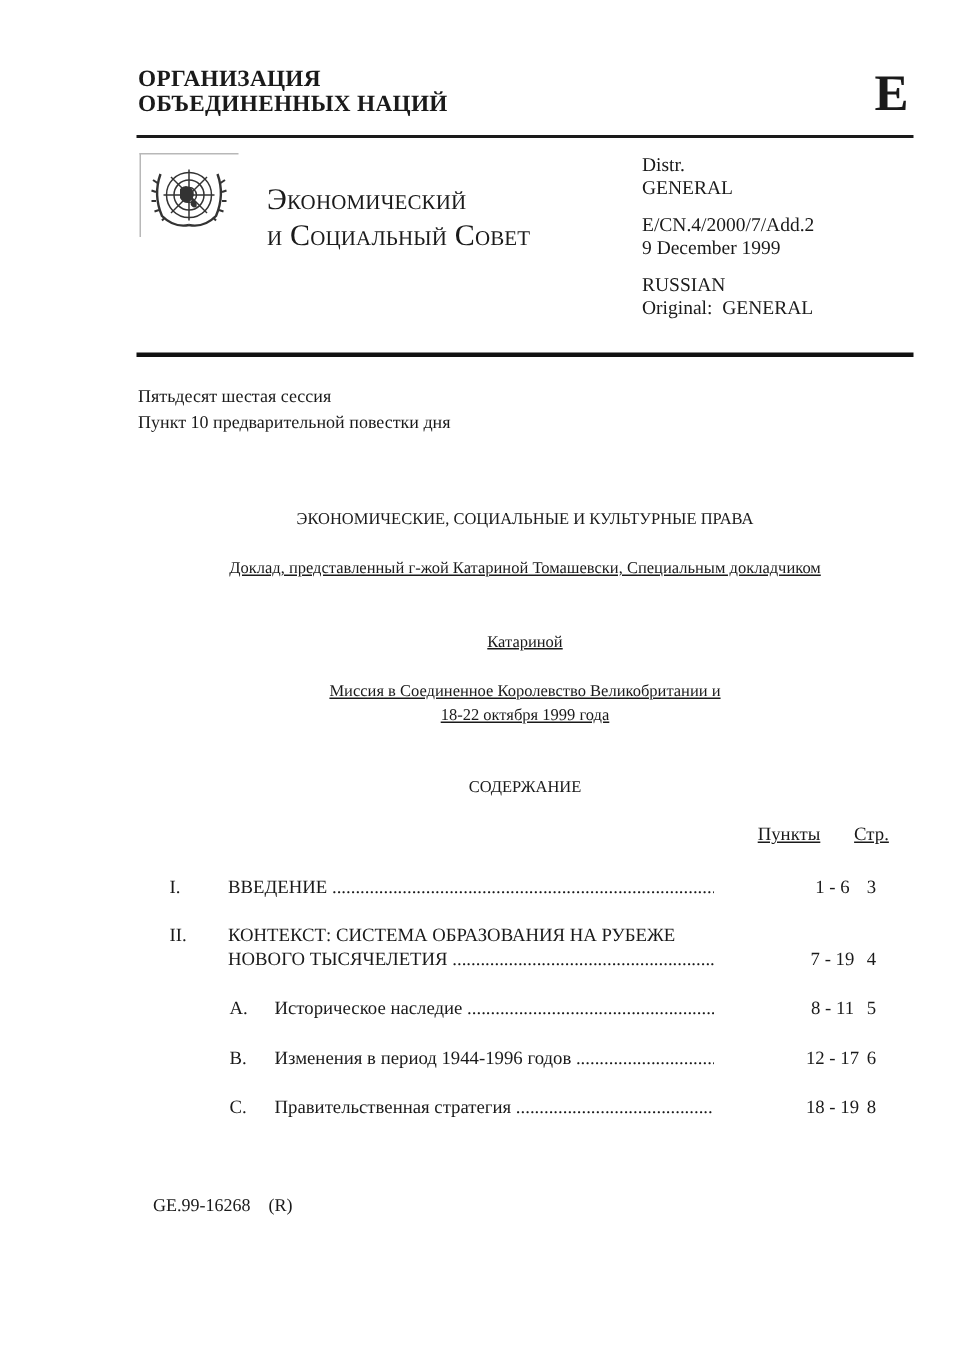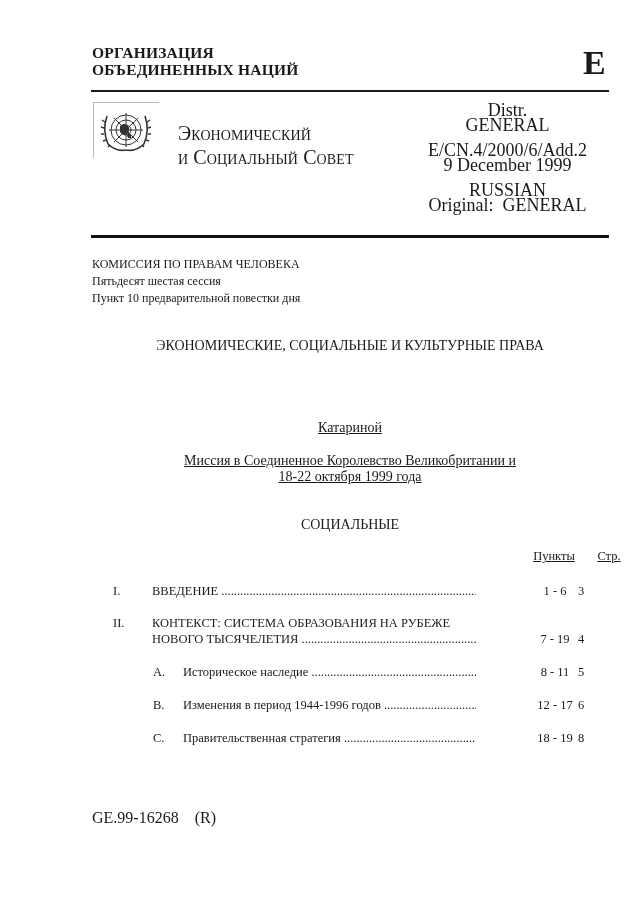--- a/index.html
+++ b/index.html
@@ -9,40 +9,40 @@
 
     .org-title { left: 92px; top: 44px; font-weight: bold; font-size: 15.5px; line-height: 17px; letter-spacing: 0.2px; }
     .symbol-e { left: 583px; top: 46px; font-weight: bold; font-size: 34px; line-height: 34px; }
     .rule-top { left: 91px; top: 90px; width: 518px; height: 2px; background: #1a1a1a; }
 
     .logo-box { left: 93px; top: 102px; width: 66px; height: 56px; border-top: 1px solid #b8b8b8; border-left: 1px solid #b8b8b8; }
     .logo-box svg { position: absolute; left: 4px; top: 3px; }
 
     .council { left: 178px; top: 121px; font-weight: normal; font-size: 20px; line-height: 24px; letter-spacing: 0.1px; }
 
-    .distr { left: 428px; top: 103px; font-size: 18px; line-height: 14.5px; text-align: center; }
+    .distr { left: 428px; top: 103px; font-size: 13px; line-height: 14.5px; }
     .distr .gap { height: 11px; }
 
     .rule-bottom { left: 91px; top: 235px; width: 518px; height: 3px; background: #111; }
 
     .commission { left: 92px; top: 256px; font-size: 12px; line-height: 17px; }
 
-    .center-block { left: 90px; width: 520px; text-align: center; font-size: 14px; line-height: 16px; }
+    .center-block { left: 90px; width: 520px; text-align: center; font-size: 11px; line-height: 16px; }
     .u { text-decoration: underline; }
 
-    .toc-head { top: 549px; font-size: 12.5px; text-decoration: underline; margin-left: 28px; }
+    .toc-head { top: 549px; font-size: 12.5px; text-decoration: underline; }
     .toc-row { font-size: 12.5px; line-height: 16px; }
     .num { left: 113px; }
     .sub-num { left: 153px; }
     .entry { left: 152px; width: 324px; white-space: nowrap; overflow: hidden; }
     .sub-entry { left: 183px; width: 293px; white-space: nowrap; overflow: hidden; }
     .paras { left: 529px; width: 52px; text-align: center; }
     .page { left: 570px; width: 22px; text-align: center; }
 
-    .footer { left: 92px; top: 796px; font-size: 16px; margin-top: 13px; }
+    .footer { left: 102px; top: 796px; font-size: 12px; }
   </style>
 </head>
 <body>
 
 <div class="abs org-title">
   <div>ОРГАНИЗАЦИЯ</div>
   <div>ОБЪЕДИНЕННЫХ НАЦИЙ</div>
 </div>
 <div class="abs symbol-e">E</div>
 <div class="abs rule-top"></div>
@@ -68,50 +68,50 @@
 
 <div class="abs council">
   <div style="font-variant: small-caps;">Экономический</div>
   <div style="font-variant: small-caps;">и Социальный Совет</div>
 </div>
 
 <div class="abs distr">
   <div>Distr.</div>
   <div>GENERAL</div>
   <div class="gap"></div>
-  <div>E/CN.4/2000/6/Add.2</div>
+  <div>E/CN.4/2000/7/Add.2</div>
   <div>9 December 1999</div>
   <div class="gap"></div>
   <div>RUSSIAN</div>
   <div style="white-space: pre;">Original:  GENERAL</div>
 </div>
 
 <div class="abs rule-bottom"></div>
 
 <div class="abs commission">
-  <div>КОМИССИЯ ПО ПРАВАМ ЧЕЛОВЕКА</div>
   <div>Пятьдесят шестая сессия</div>
   <div>Пункт 10 предварительной повестки дня</div>
 </div>
 
 <div class="abs center-block" style="top: 338px;">ЭКОНОМИЧЕСКИЕ, СОЦИАЛЬНЫЕ И КУЛЬТУРНЫЕ ПРАВА</div>
 
 <div class="abs center-block" style="top: 371px;">
+  <div><span class="u">Доклад, представленный г-жой Катариной Томашевски, Специальным докладчиком</span></div>
 </div>
 
 <div class="abs center-block" style="top: 420px;">
   <span class="u">Катариной</span>
 </div>
 
 <div class="abs center-block" style="top: 453px;">
   <div><span class="u">Миссия в Соединенное Королевство Великобритании и</span></div>
   <div><span class="u">18-22 октября 1999 года</span></div>
 </div>
 
-<div class="abs center-block" style="top: 517px;">СОЦИАЛЬНЫЕ</div>
+<div class="abs center-block" style="top: 517px;">СОДЕРЖАНИЕ</div>
 
 <div class="abs toc-head" style="left: 500px; width: 52px; text-align: center;">Пункты</div>
 <div class="abs toc-head" style="left: 566px; width: 30px; text-align: center;">Стр.</div>
 
 <div class="abs toc-row num" style="top: 583px;">I.</div>
 <div class="abs toc-row entry" style="top: 583px;">
   <span>ВВЕДЕНИЕ</span><span> ...........................................................................................................</span>
 </div>
 <div class="abs toc-row paras" style="top: 583px;">1 - 6</div>
 <div class="abs toc-row page" style="top: 583px;">3</div>

